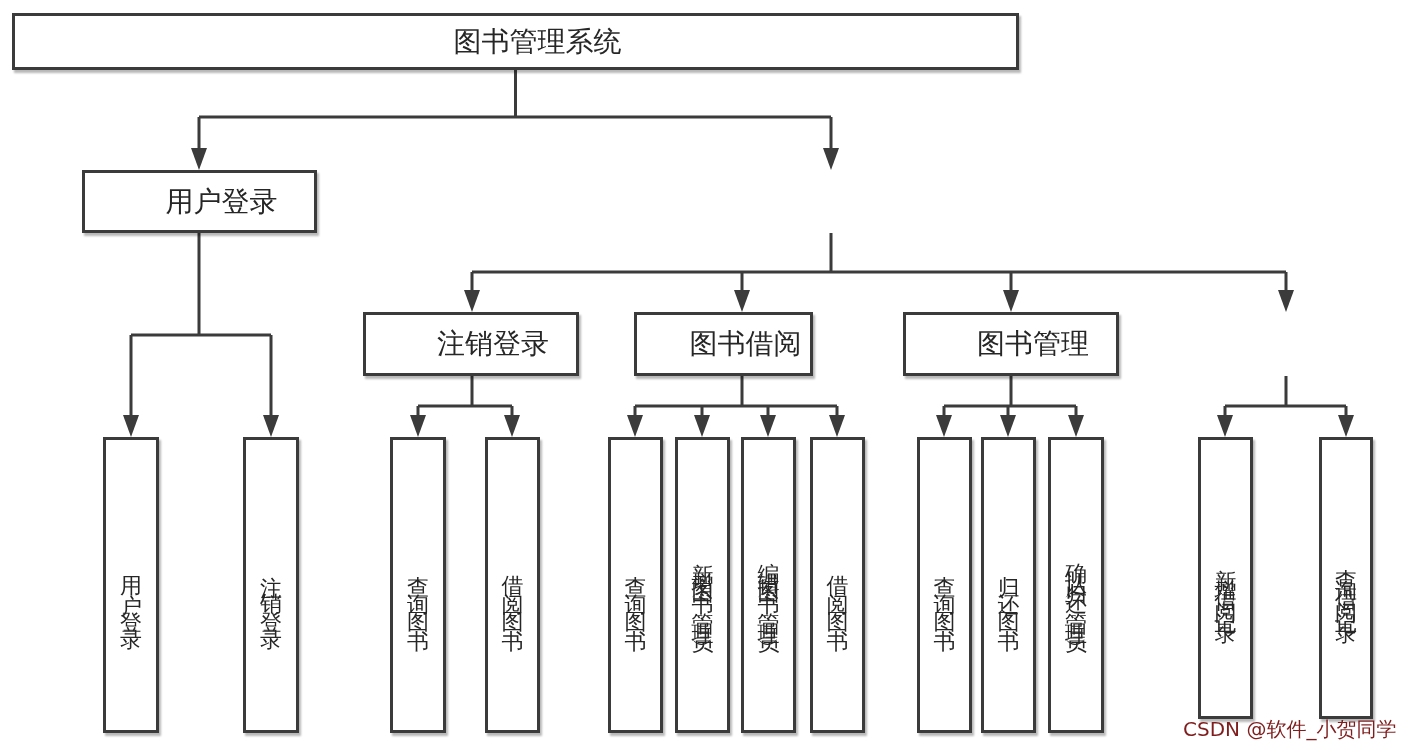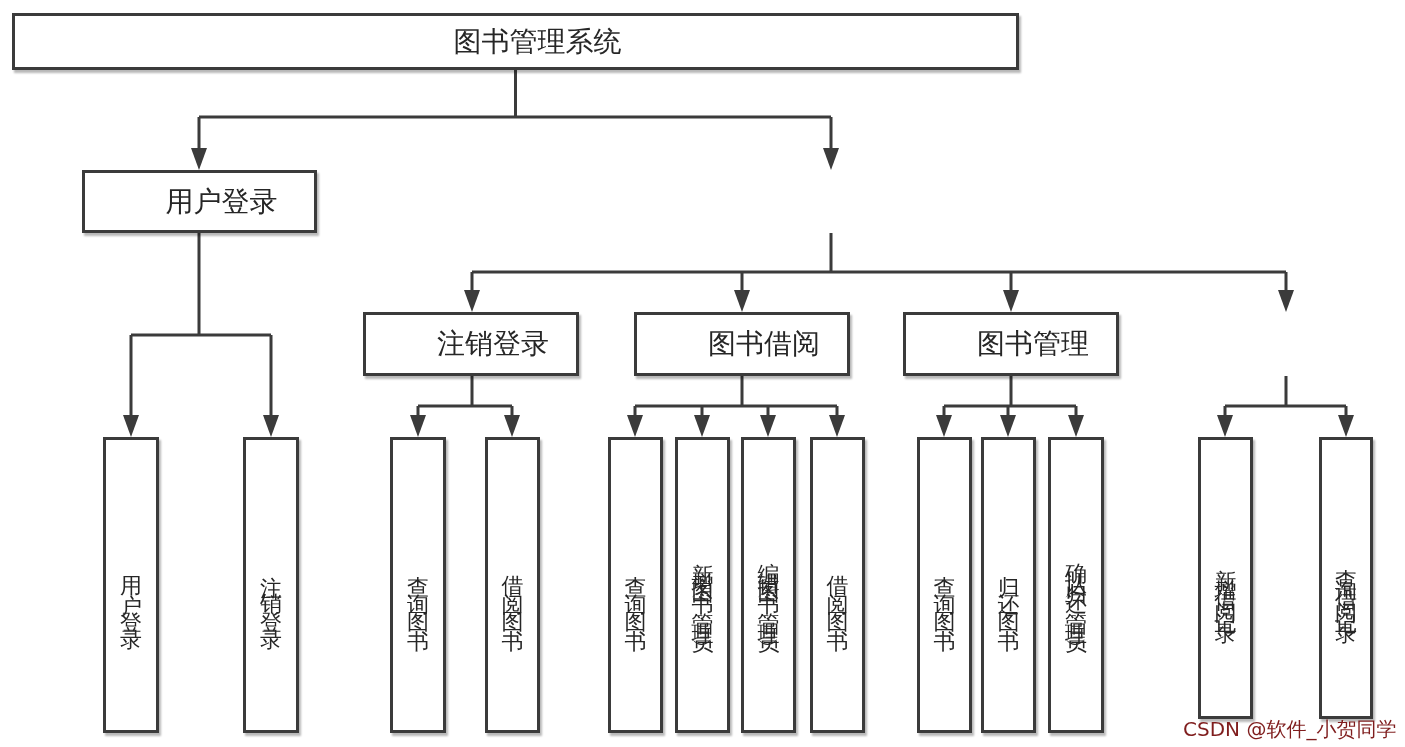--- a/index.html
+++ b/index.html
@@ -90,21 +90,21 @@
     <span>图书管理系统</span>
   </div>
 
   <div class="node h" style="left:82px;top:170px;width:235px;height:63px">
     <span>用户登录</span>
   </div>
 
   <div class="node h" style="left:363px;top:312px;width:216px;height:64px">
     <span>注销登录</span>
   </div>
-  <div class="node h" style="left:634px;top:312px;width:216px;height:64px">
+  <div class="node h" style="left:634px;top:312px;width:179px;height:64px">
     <span>图书借阅</span>
   </div>
   <div class="node h" style="left:903px;top:312px;width:216px;height:64px">
     <span>图书管理</span>
   </div>
 
   <div class="node v ls18" style="left:103px;top:437px;width:56px;height:296px">
     <span>用户登录</span>
   </div>
   <div class="node v ls18" style="left:243px;top:437px;width:56px;height:296px">

